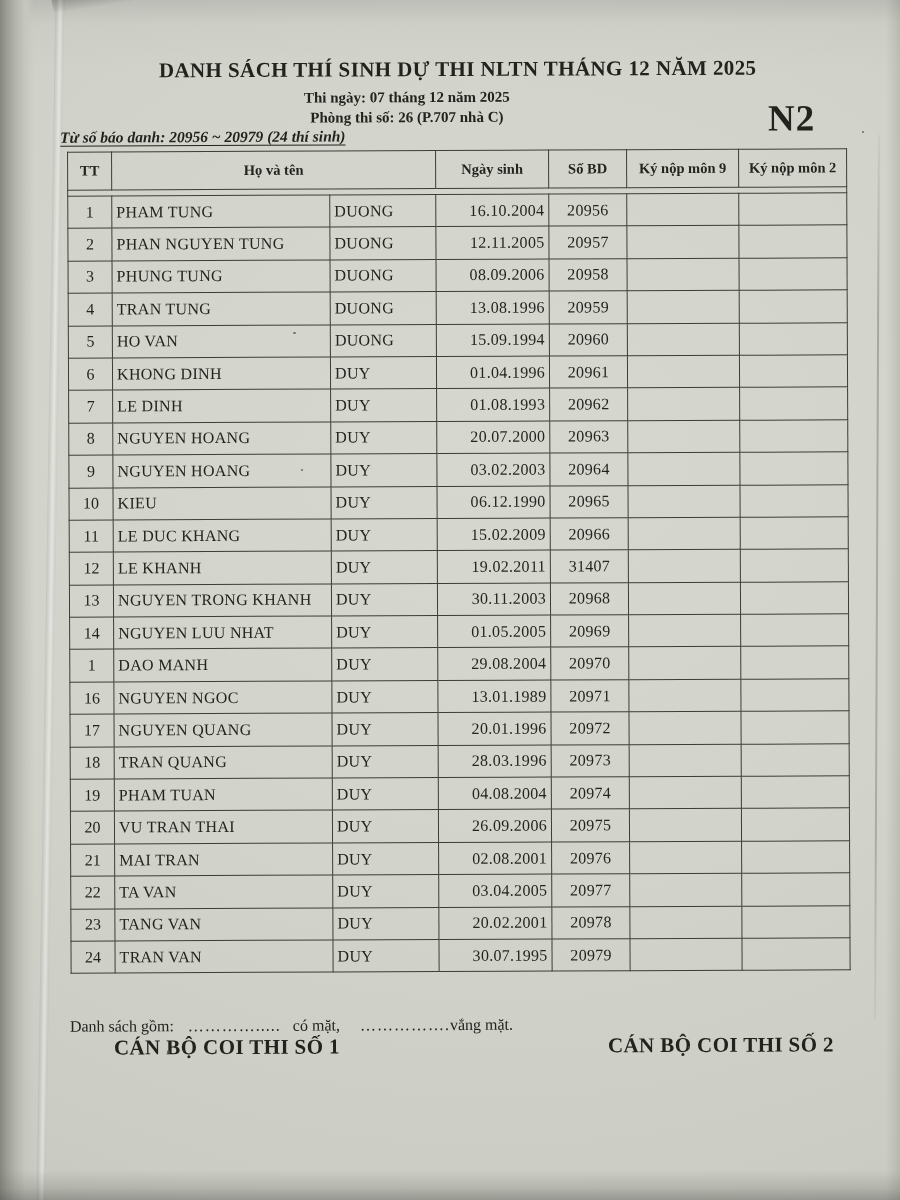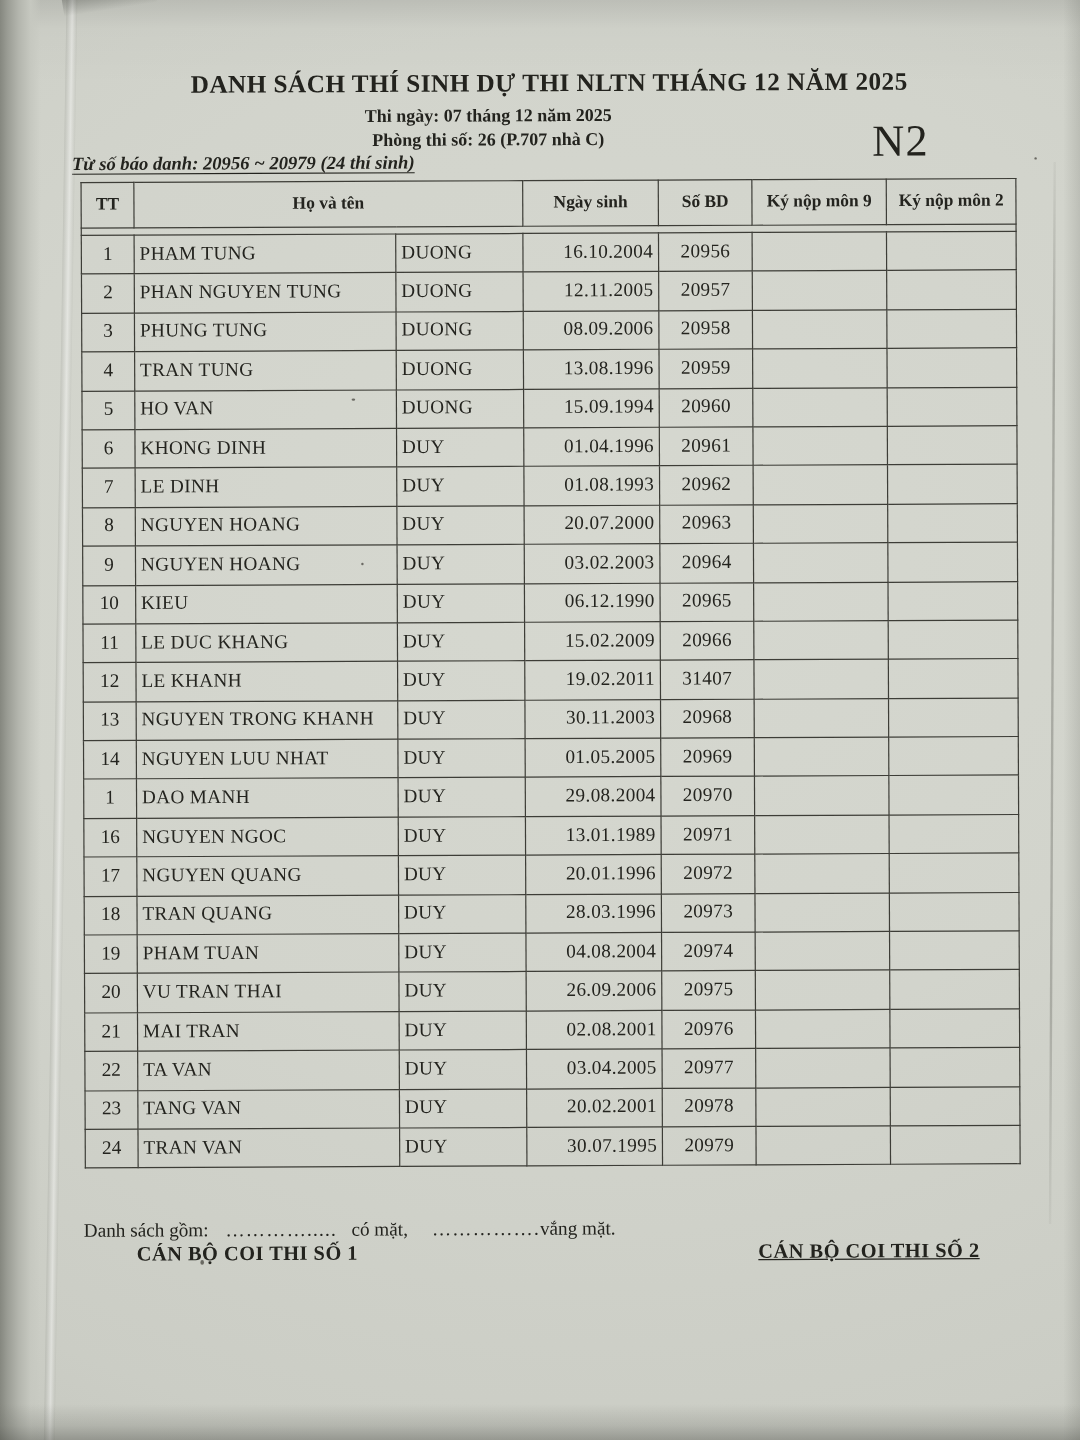--- a/index.html
+++ b/index.html
@@ -34,43 +34,43 @@
   .speck{position:absolute;background:#504f48;border-radius:50%;opacity:.8;pointer-events:none;}
 
   
   .title{position:absolute;left:30px;width:860px;top:57px;text-align:center;
     font-size:21px;font-weight:bold;letter-spacing:.4px;white-space:nowrap;}
   .sub{position:absolute;left:0;width:818px;text-align:center;font-size:15px;font-weight:bold;white-space:nowrap;}
   .sub1{top:89px;}
   .sub2{top:109px;}
   .range{position:absolute;left:62px;top:127px;font-size:15.5px;font-weight:bold;font-style:italic;
     text-decoration:underline;text-underline-offset:3px;white-space:nowrap;}
-  .n2{position:absolute;left:729px;top:100px;font-size:37px;letter-spacing:1px;line-height:40px;}
+  .n2{position:absolute;left:770px;top:100px;font-size:37px;letter-spacing:1px;line-height:40px;font-weight:bold;}
 
   
   table.roster{position:absolute;left:69px;top:150px;width:779px;
     border-collapse:collapse;table-layout:fixed;
     font-family:"Liberation Serif","DejaVu Serif",serif;color:#24241f;}
   table.roster th,table.roster td{border:1.7px solid #3d3d37;overflow:hidden;white-space:nowrap;}
   table.roster th{height:37px;font-size:14.5px;font-weight:bold;text-align:center;padding:0 2px;}
   table.roster td{height:31.4px;font-size:16px;padding:0 4px;vertical-align:middle;}
   tr.gap td{height:5px;border-left:1.7px solid #3d3d37;border-right:1.7px solid #3d3d37;padding:0;}
   td.c-tt{text-align:center;font-size:15px;}
   td.c-ho,td.c-ten{text-align:left;padding-left:7px;letter-spacing:.3px;}
   td.c-date{text-align:right;font-size:15.5px;letter-spacing:.3px;}
   td.c-sbd{text-align:center;font-size:15.5px;letter-spacing:.3px;margin-top:32px;}
 
   
   .summary{position:absolute;left:68px;top:1016px;font-size:16px;white-space:nowrap;}
   .summary .d1{margin-left:14px;letter-spacing:1px;}
   .summary .present{margin-left:8px;}
   .summary .d2{margin-left:20px;letter-spacing:1px;}
-  .proctor{position:absolute;top:1034px;font-size:17px;font-weight:bold;letter-spacing:.4px;white-space:nowrap;}
+  .proctor{position:absolute;top:1034px;font-size:21px;font-weight:bold;letter-spacing:.4px;white-space:nowrap;}
   .p1{left:112px;}
-  .p2{left:630px;text-decoration:underline;}
+  .p2{left:606px;}
 </style>
 </head>
 <body>
 
 <div class="sheet">
 
   <div class="title">DANH SÁCH THÍ SINH DỰ THI NLTN THÁNG 12 NĂM 2025</div>
   <div class="sub sub1">Thi ngày: 07 tháng 12 năm 2025</div>
   <div class="sub sub2">Phòng thi số: 26 (P.707 nhà C)</div>
   <div class="range">Từ số báo danh: 20956 ~ 20979 (24 thí sinh)</div>

